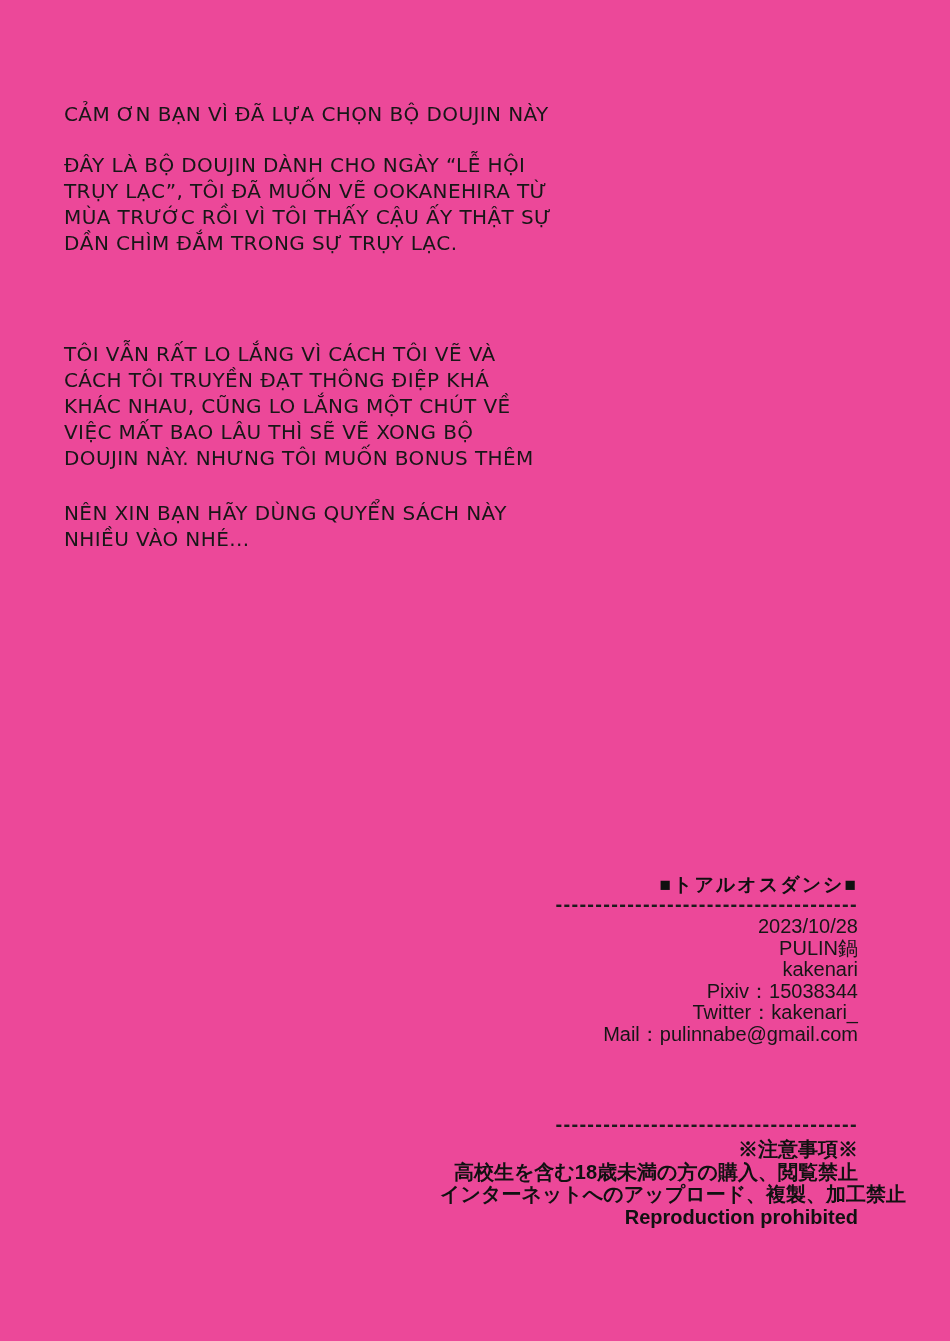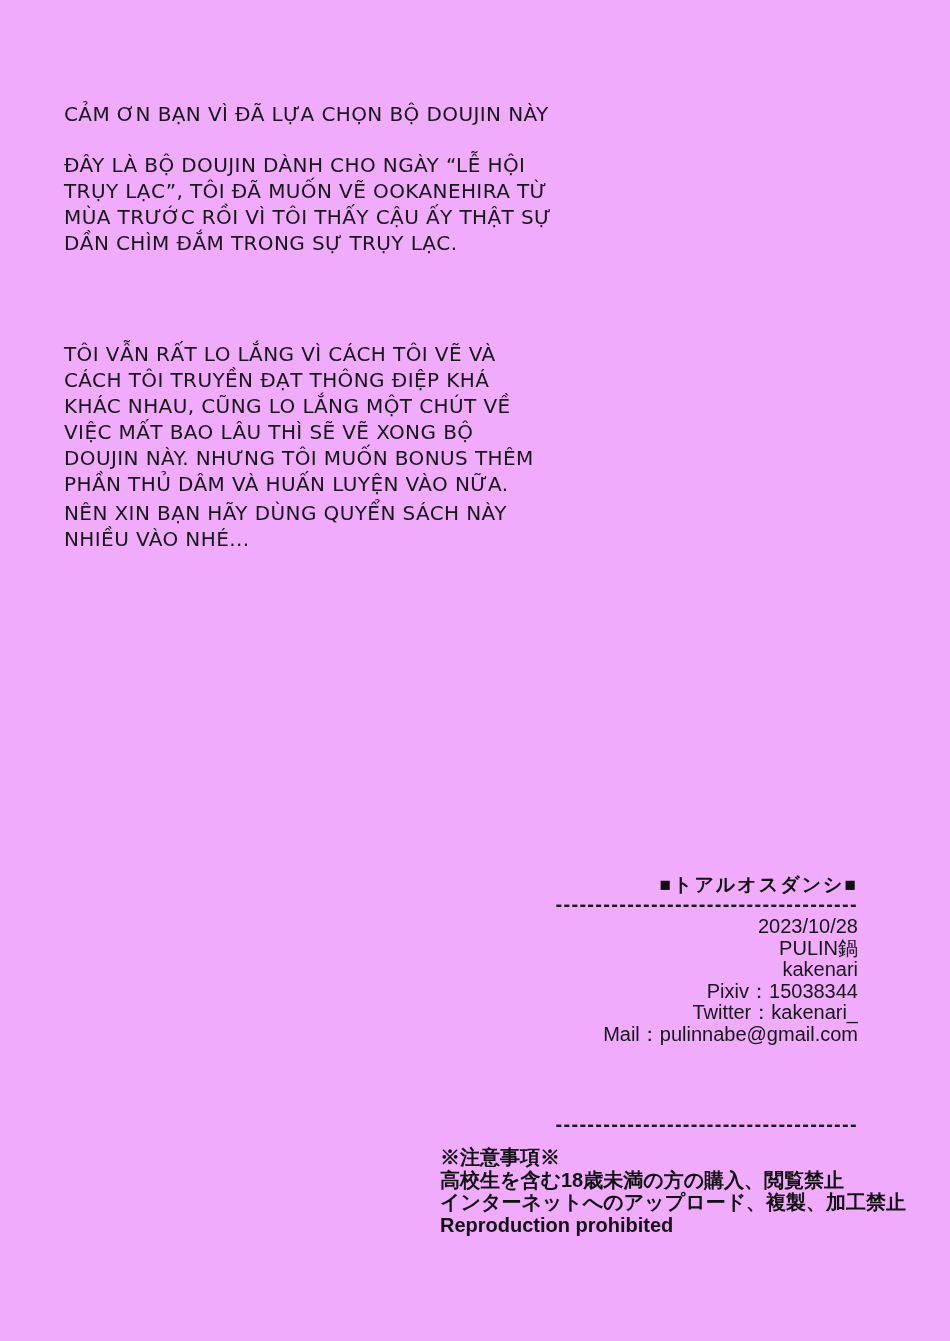--- a/index.html
+++ b/index.html
@@ -6,21 +6,21 @@
   body {
     width: 950px; height: 1341px;
     background: #ffffff;
     position: relative;
     font-family: "Liberation Sans", sans-serif;
     color: #141414;
     overflow: hidden;
   }
   .page {
     position: absolute; inset: 0;
-    background: #f0abfc;
+    background: #ec4899;
   }
 
   
   .afterword-para {
     position: absolute;
     left: 64px;
     font-family: "DejaVu Sans", sans-serif;
     font-size: 20px;
     line-height: 26px;
     letter-spacing: 0.4px;
@@ -66,21 +66,21 @@
 
   
   .notice {
     position: absolute;
     top: 1116px;
     left: 440px;
     right: 92px;
     white-space: nowrap;
   }
   .notice .divider { text-align: right; line-height: 16px; }
-  .notice-lines { margin-top: 14px; }
+  .notice-lines { margin-top: 6px; text-align: right; }
   .notice-line {
     font-weight: bold;
     font-size: 20px;
     line-height: 22.5px;
     color: #111111;
   }
 </style>
 </head>
 <body>
 
@@ -96,21 +96,20 @@
     <div>MÙA TRƯỚC RỒI VÌ TÔI THẤY CẬU ẤY THẬT SỰ</div>
     <div>DẦN CHÌM ĐẮM TRONG SỰ TRỤY LẠC.</div>
   </div>
 
   <div class="afterword-para p3">
     <div>TÔI VẪN RẤT LO LẮNG VÌ CÁCH TÔI VẼ VÀ</div>
     <div>CÁCH TÔI TRUYỀN ĐẠT THÔNG ĐIỆP KHÁ</div>
     <div>KHÁC NHAU, CŨNG LO LẮNG MỘT CHÚT VỀ</div>
     <div>VIỆC MẤT BAO LÂU THÌ SẼ VẼ XONG BỘ</div>
     <div>DOUJIN NÀY. NHƯNG TÔI MUỐN BONUS THÊM</div>
-    <div>PHẦN THỦ DÂM VÀ HUẤN LUYỆN VÀO NỮA.</div>
   </div>
 
   <div class="afterword-para p4">
     <div>NÊN XIN BẠN HÃY DÙNG QUYỂN SÁCH NÀY</div>
     <div>NHIỀU VÀO NHÉ...</div>
   </div>
 
   <div class="credits">
     <div class="credits-title">■トアルオスダンシ■</div>
     <div class="divider">--------------------------------------</div>

